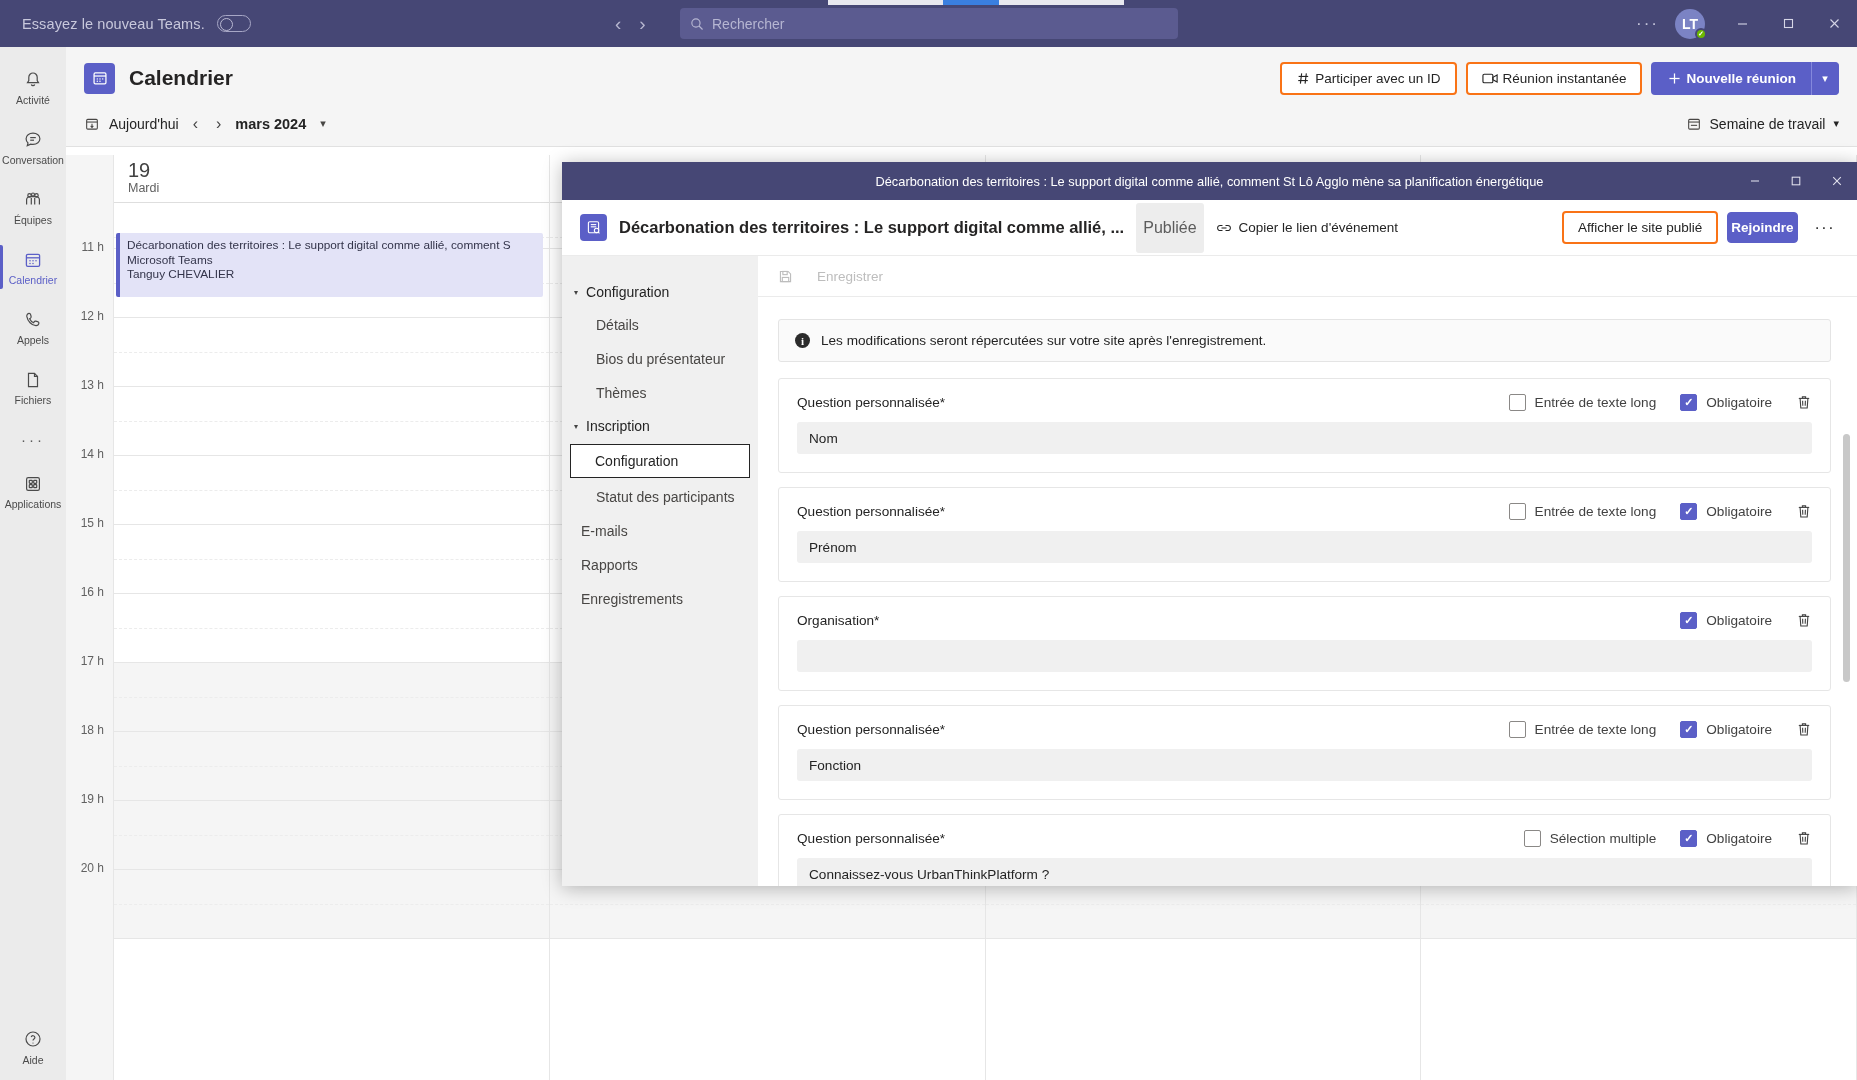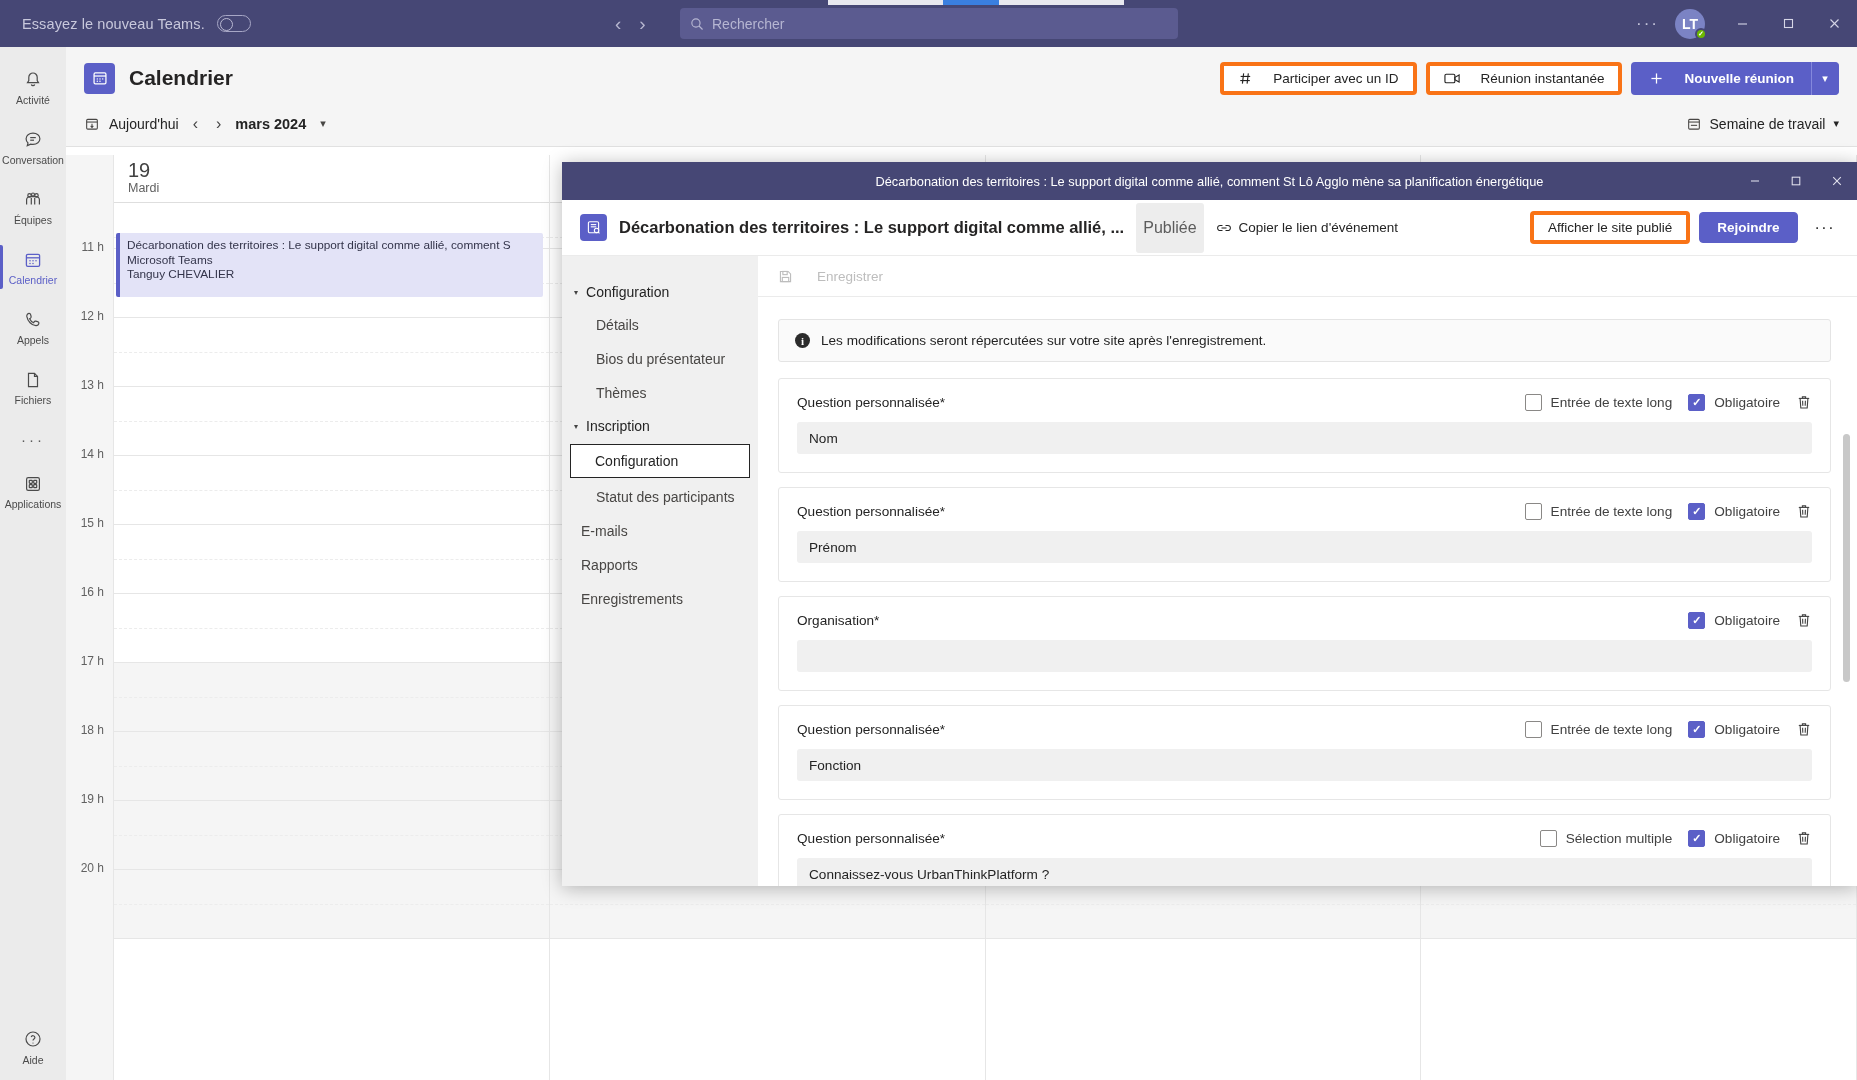--- a/index.html
+++ b/index.html
@@ -83,22 +83,22 @@
     position: absolute; top: 47px; left: 66px; width: 1791px; height: 62px;
     background: #f5f5f5; display: flex; align-items: center; padding: 0 18px;
   }
   .cal-icon {
     width: 31px; height: 31px; background: #5b5fc7; border-radius: 4px;
     display: flex; align-items: center; justify-content: center; margin-right: 14px;
   }
   .cal-title { font-size: 21px; font-weight: 700; color: #252424; }
   .cal-actions { margin-left: auto; display: flex; align-items: center; gap: 9px; }
   .btn {
-    height: 33px; display: flex; align-items: center; gap: 20px; padding: 0 14px;
-    border: 4px solid #f97316; background: #fff; border-radius: 4px;
+    height: 33px; display: flex; align-items: center; gap: 4px; padding: 0 14px;
+    border: 2px solid #f97316; background: #fff; border-radius: 4px;
     font-size: 13.5px; color: #242424; white-space: nowrap;
   }
   .btn-primary {
     background: #5b5fc7; border-color: #5b5fc7; color: #fff; font-weight: 600;
     border-radius: 4px 0 0 4px; padding-right: 13px;
   }
   .btn-split {
     background: #5b5fc7; border: 1px solid #5b5fc7; border-left: 1px solid #8488dc;
     border-radius: 0 4px 4px 0; color: #fff; width: 28px; height: 33px;
     display: flex; align-items: center; justify-content: center; font-size: 11px;
@@ -160,21 +160,21 @@
   .dlg-title { font-size: 16.5px; font-weight: 700; color: #252424; white-space: nowrap; }
   .badge {
     background: #ededed; color: #5c5c5c; font-size: 16px; padding: 16px 7px;
     border-radius: 3px; white-space: nowrap;
   }
   .link-btn { display: flex; align-items: center; gap: 7px; font-size: 13.5px; color: #242424; white-space: nowrap; }
   .dlg-header-right { margin-left: auto; display: flex; align-items: center; gap: 9px; }
   .btn-join {
     height: 31px; background: #5b5fc7; color: #fff; border: 1px solid #5b5fc7;
     border-radius: 4px; font-size: 13.5px; font-weight: 600;
-    display: flex; align-items: center; padding: 0 17px;
+    display: flex; align-items: center; padding: 0 3px;
   }
   .dlg-more { color: #242424; font-size: 16px; letter-spacing: 1.5px; padding: 0 8px; }
 
   .dlg-body { flex: 1; display: flex; min-height: 0; }
   .dlg-nav { width: 196px; background: #f0f0f0; padding: 20px 0 0 0; flex-shrink: 0; }
   .nav-group {
     display: flex; align-items: center; gap: 8px; font-size: 14px; color: #242424;
     padding: 8px 0 8px 12px;
   }
   .nav-caret { font-size: 8px; color: #444; }
@@ -202,21 +202,21 @@
     width: 15px; height: 15px; border-radius: 50%; background: #2b2b2b; color: #fff;
     font-size: 11px; font-weight: 700; display: flex; align-items: center;
     justify-content: center; flex-shrink: 0; font-family: "Liberation Serif", serif;
   }
   .qcard {
     border: 1px solid #e6e6e6; border-radius: 3px; background: #fff;
     padding: 15px 18px 18px 18px; margin-bottom: 14px;
   }
   .qrow { display: flex; align-items: center; }
   .qlabel { font-size: 13.6px; color: #242424; }
-  .qopts { margin-left: auto; display: flex; align-items: center; gap: 16px; }
+  .qopts { margin-left: auto; display: flex; align-items: center; gap: 24px; }
   .opt { display: flex; align-items: center; gap: 9px; font-size: 13.6px; color: #424242; }
   .cb { width: 17px; height: 17px; border: 1.4px solid #8a8886; border-radius: 2px; background: #fff; flex-shrink: 0; }
   .cb.on {
     background: #5b5fc7; border-color: #5b5fc7; color: #fff; font-size: 11px;
     display: flex; align-items: center; justify-content: center; font-weight: 700;
   }
   .trash { color: #424242; display: flex; align-items: center; }
   .qinput {
     margin-top: 11px; height: 32px; background: #f0f0f0; border-radius: 3px;
     display: flex; align-items: center; padding: 0 12px; font-size: 13.6px; color: #242424;

